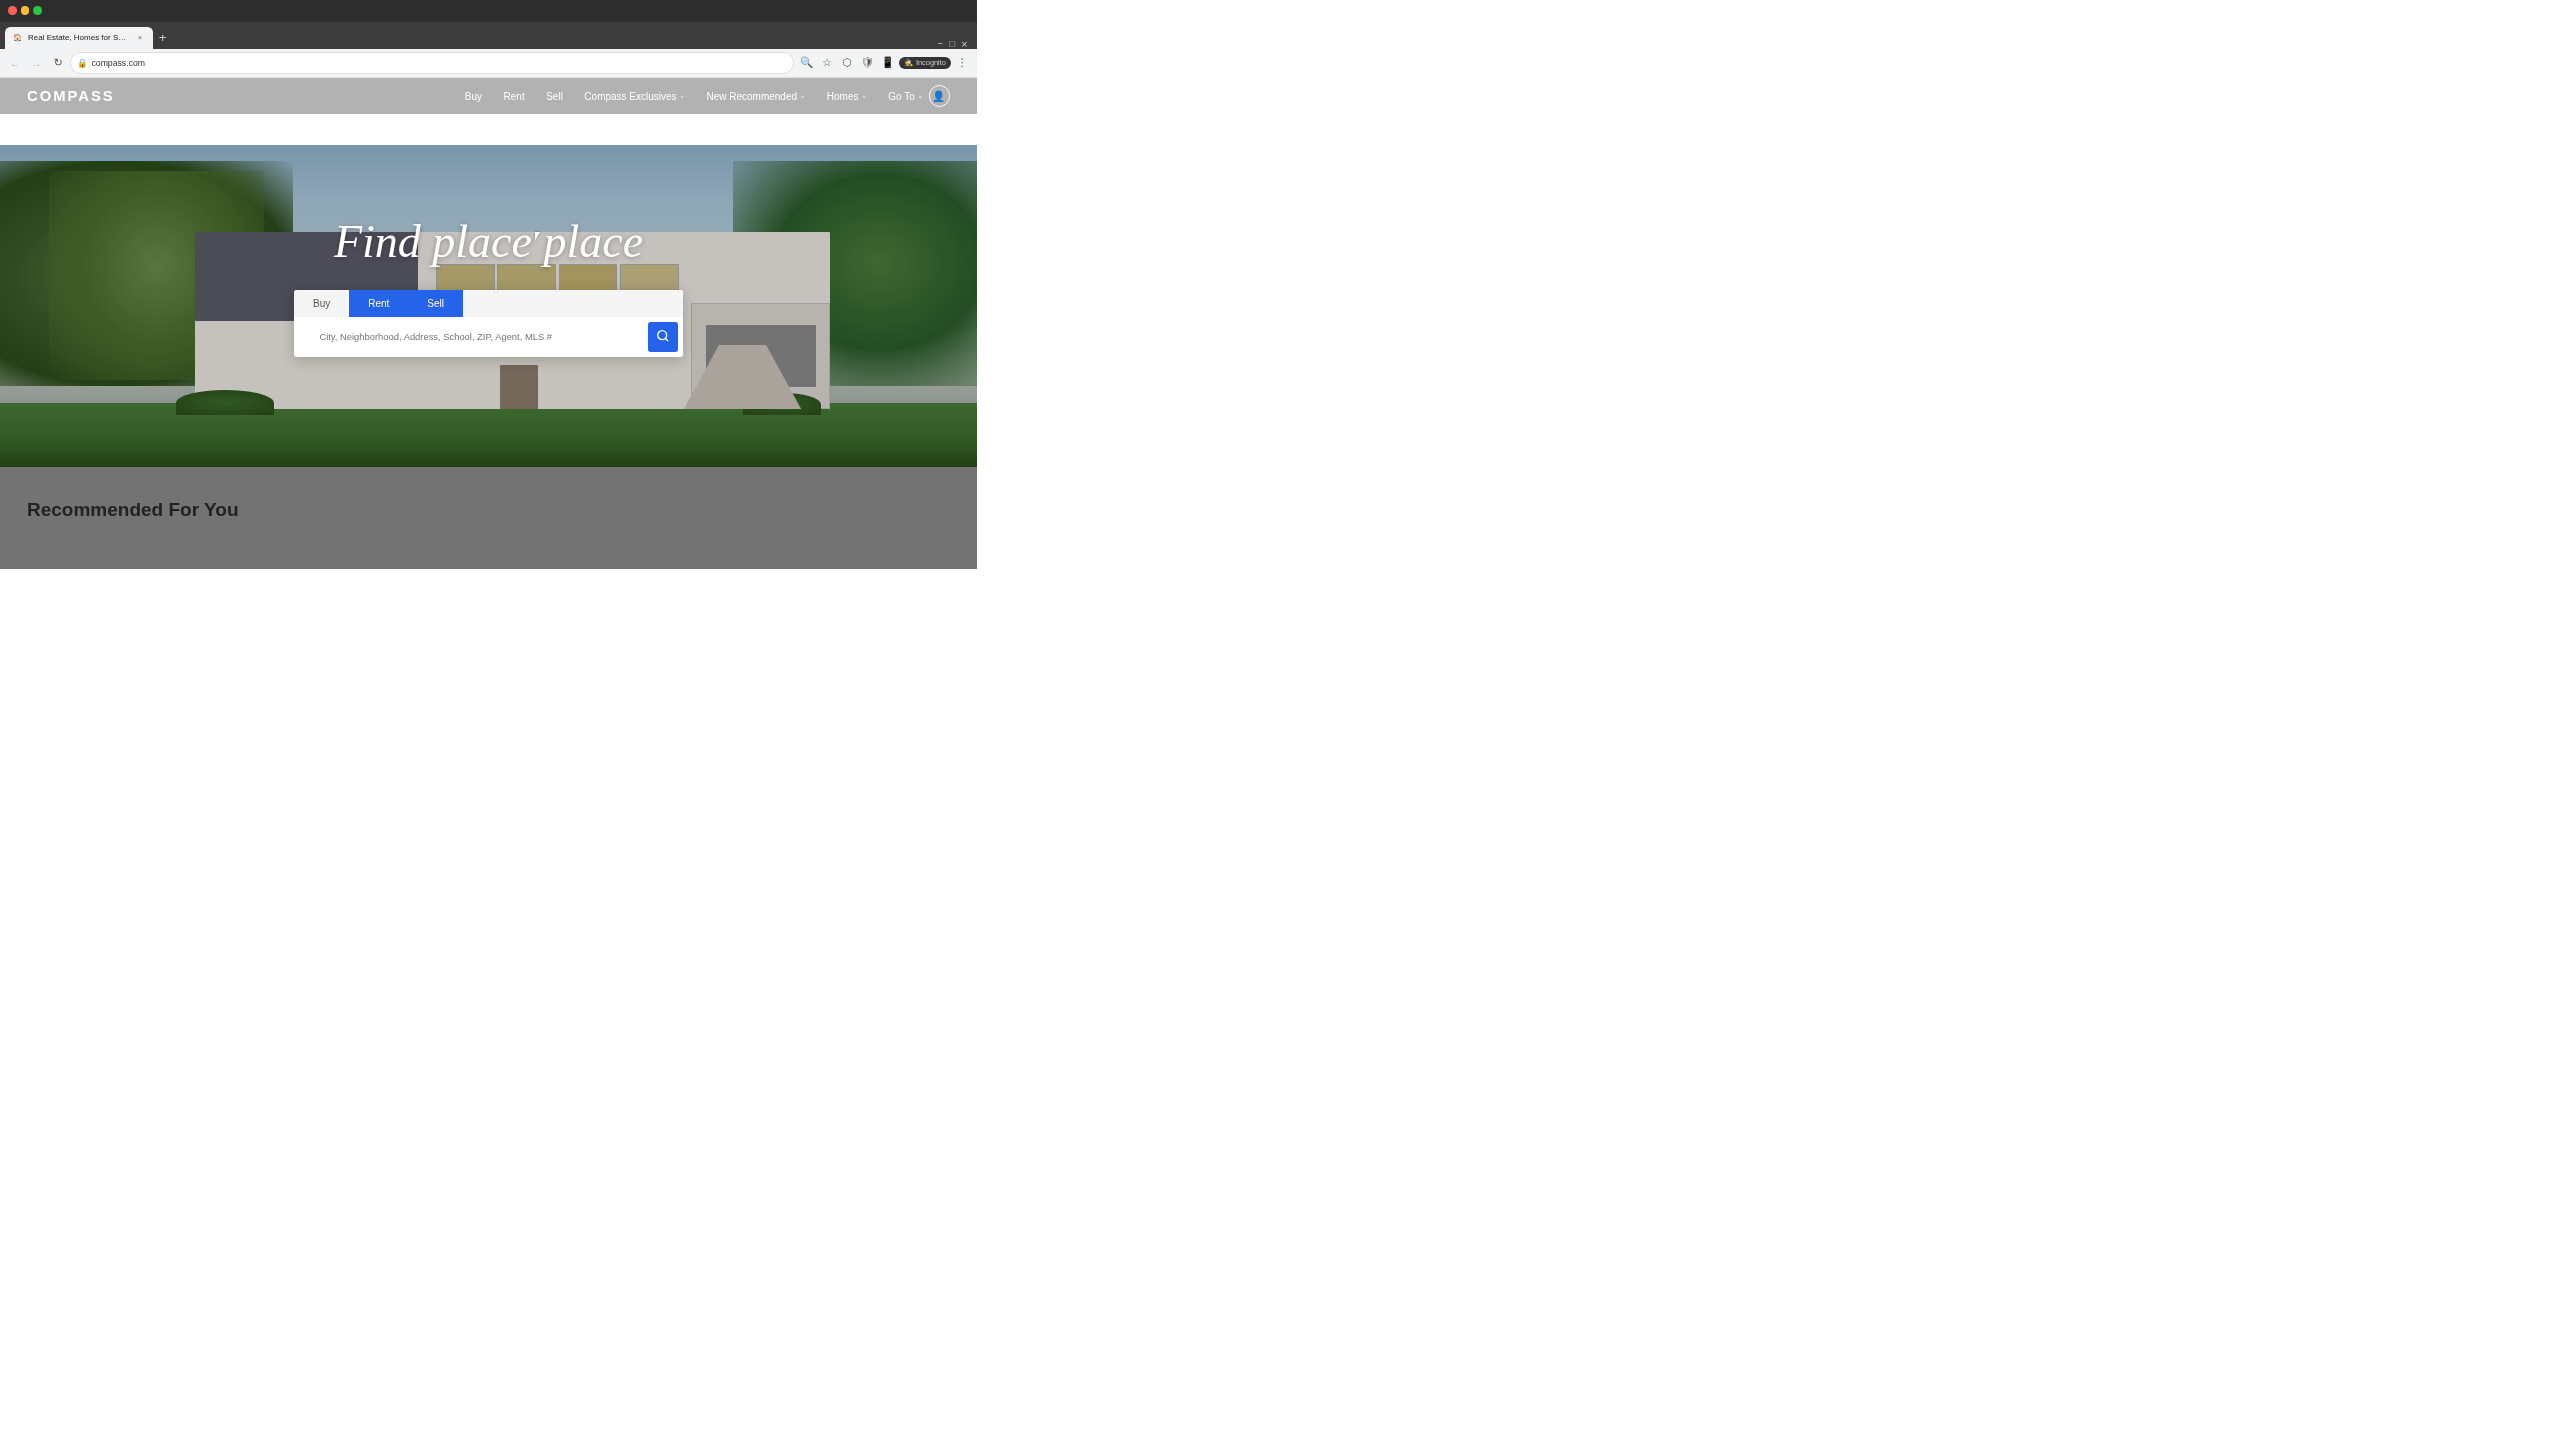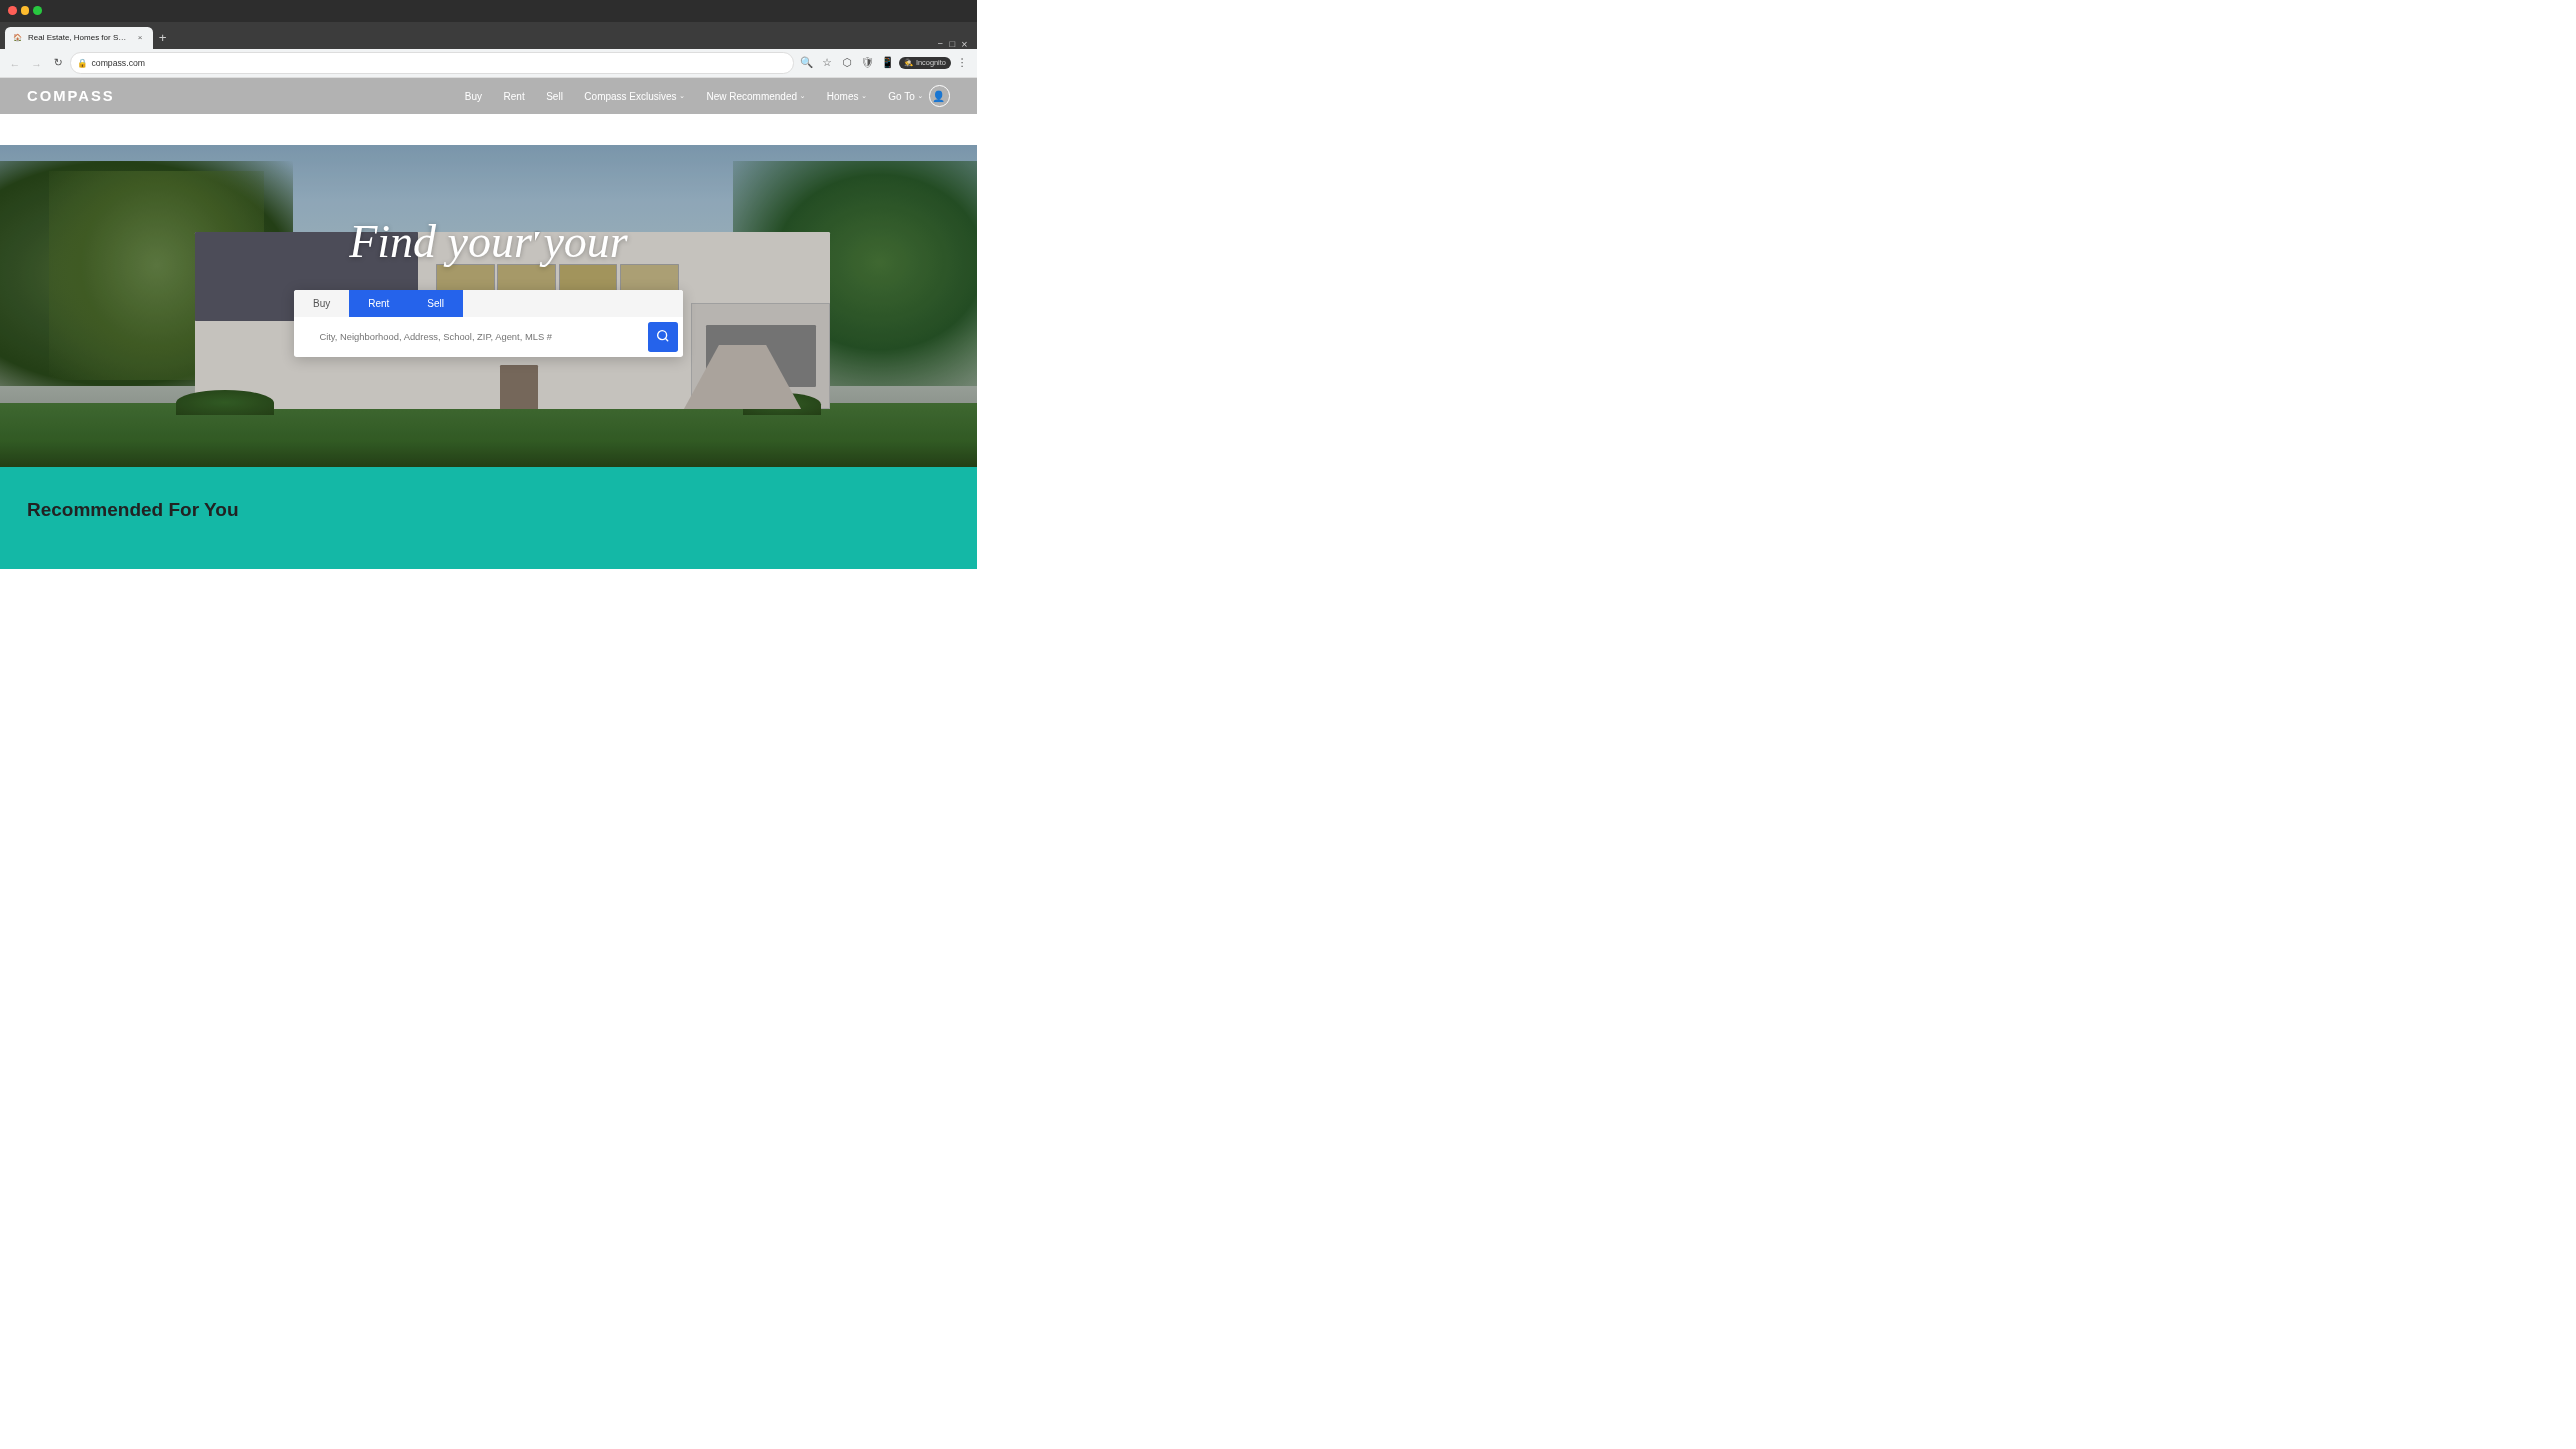--- a/index.html
+++ b/index.html
@@ -260,21 +260,21 @@
       border-radius: 2.7px;
       display: flex;
       align-items: center;
       justify-content: center;
       color: #fff;
       font-size: 12px;
     }
 
     
     .recommended-section {
-      background: #14b8a6;
+      background: #737373;
       padding: 32px 27px;
     }
 
     .section-title {
       font-size: 19px;
       font-weight: 600;
       color: #222;
       margin-bottom: 16px;
     }
 
@@ -543,21 +543,21 @@
           </a>
         </li>
       </ul>
 
       <div class="nav-user-icon">
         <span>👤</span>
       </div>
     </nav>
 
     <div class="hero-content">
-      <h1 class="hero-title">Find your your</h1>
+      <h1 class="hero-title">Find place place</h1>
 
       <div class="search-widget">
         <div class="search-tabs">
           <button class="search-tab" style="background: transparent; color: rgb(85, 85, 85);">Buy</button>
           <button class="search-tab active" style="background: rgb(37, 99, 235); color: rgb(255, 255, 255);">Rent</button>
           <button class="search-tab active" style="background:#2563eb;color:#fff;">Sell</button>
         </div>
         <div class="search-input-row">
           <input class="search-input" type="text" placeholder="City, Neighborhood, Address, School, ZIP, Agent, MLS #" style="">
           <button class="search-btn">

